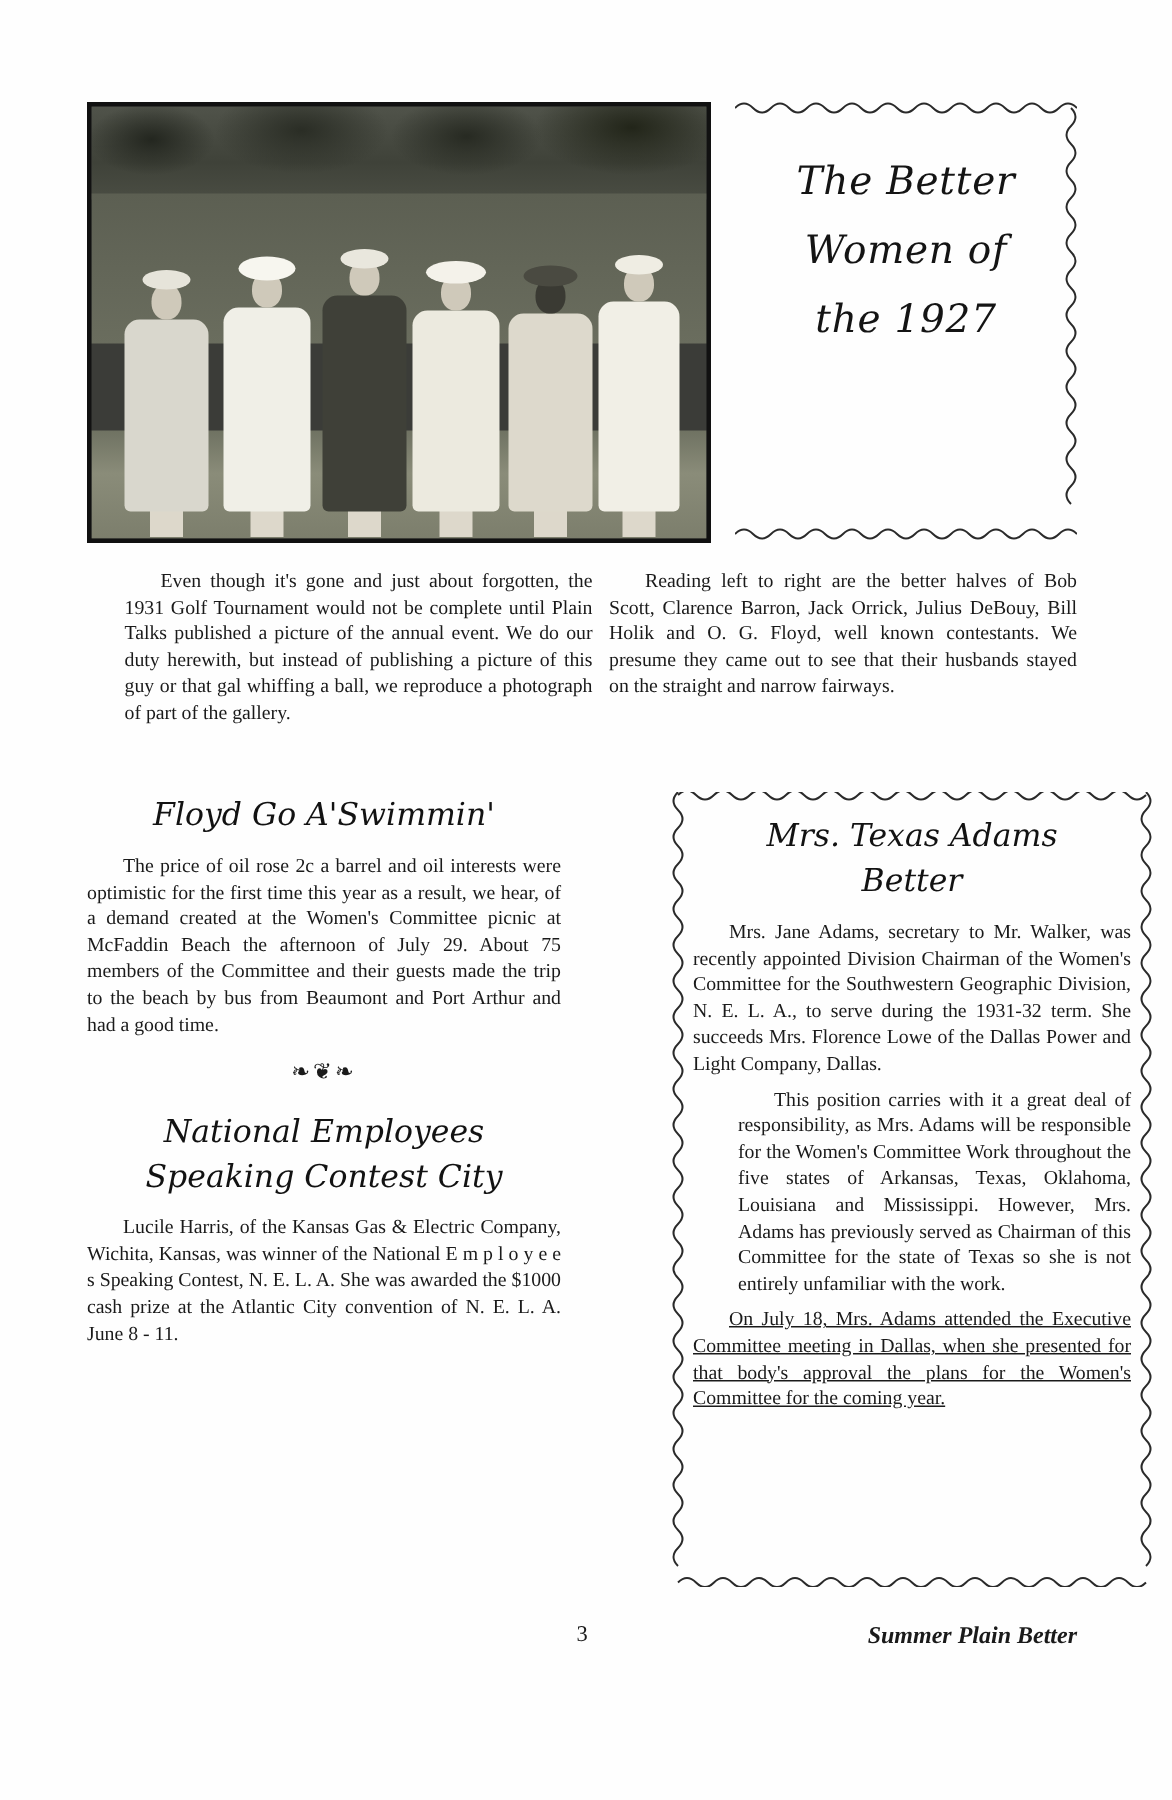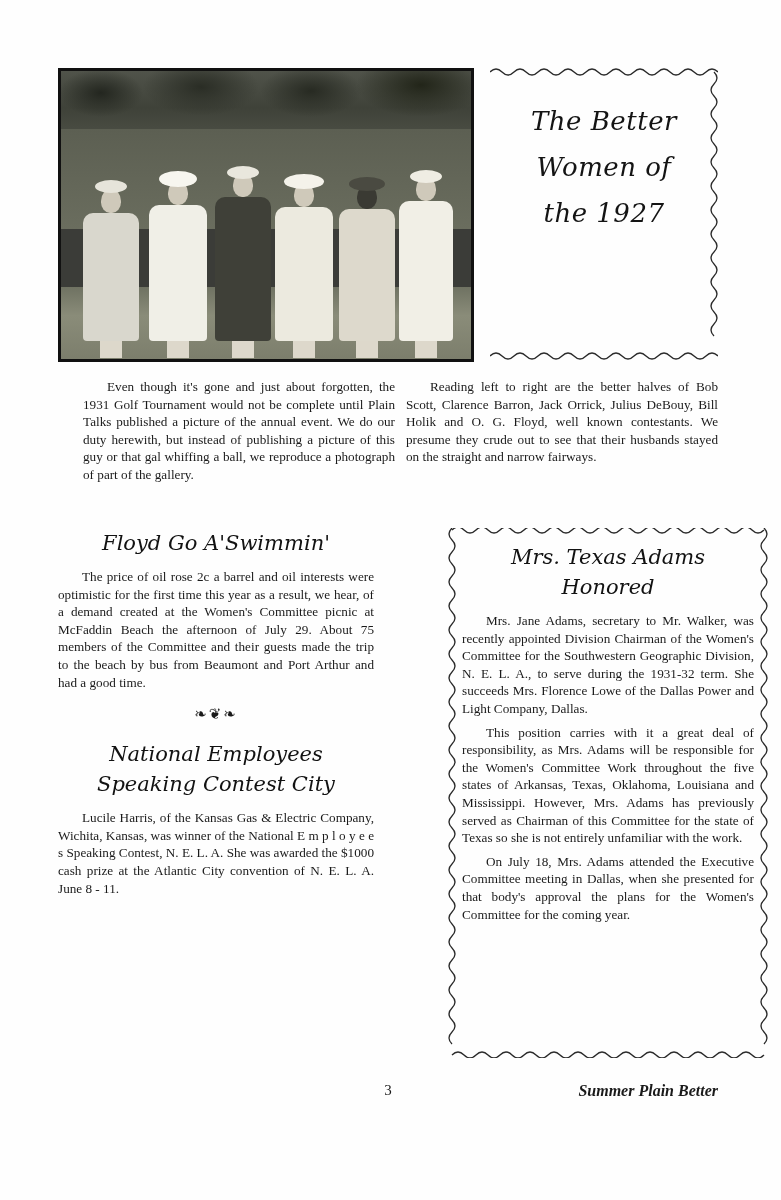--- a/index.html
+++ b/index.html
@@ -303,21 +303,21 @@
         <div class="title-line">the 1927</div>
       </div>
     </div>
   </div>
 
   <div class="intro">
     <div class="intro-col left">
       <p>Even though it's gone and just about forgotten, the 1931 Golf Tournament would not be complete until Plain Talks published a picture of the annual event. We do our duty herewith, but instead of publishing a picture of this guy or that gal whiffing a ball, we reproduce a photograph of part of the gallery.</p>
     </div>
     <div class="intro-col right">
-      <p>Reading left to right are the better halves of Bob Scott, Clarence Barron, Jack Orrick, Julius DeBouy, Bill Holik and O. G. Floyd, well known contestants. We presume they crude out to see that their husbands stayed on the straight and narrow fairways.</p>
+      <p>Reading left to right are the better halves of Bob Scott, Clarence Barron, Jack Orrick, Julius DeBouy, Bill Holik and O. G. Floyd, well known contestants. We presume they came out to see that their husbands stayed on the straight and narrow fairways.</p>
     </div>
   </div>
 
   <div class="lower">
 
     <div class="col-left">
       <div class="head-script">Floyd Go A'Swimmin'</div>
       <div class="body-text" style="margin-top:10px;">
         <p>The price of oil rose 2c a barrel and oil interests were optimistic for the first time this year as a result, we hear, of a demand created at the Women's Committee picnic at McFaddin Beach the afternoon of July 29. About 75 members of the Committee and their guests made the trip to the beach by bus from Beaumont and Port Arthur and had a good time.</p>
       </div>
@@ -335,25 +335,25 @@
       <svg width="320" height="530" viewBox="0 0 320 530" preserveAspectRatio="none">
         <path d="M4,0 q-6,6 0,12 q6,6 0,12 q-6,6 0,12 q6,6 0,12 q-6,6 0,12 q6,6 0,12 q-6,6 0,12 q6,6 0,12 q-6,6 0,12 q6,6 0,12 q-6,6 0,12 q6,6 0,12 q-6,6 0,12 q6,6 0,12 q-6,6 0,12 q6,6 0,12 q-6,6 0,12 q6,6 0,12 q-6,6 0,12 q6,6 0,12 q-6,6 0,12 q6,6 0,12 q-6,6 0,12 q6,6 0,12 q-6,6 0,12 q6,6 0,12 q-6,6 0,12 q6,6 0,12 q-6,6 0,12 q6,6 0,12 q-6,6 0,12 q6,6 0,12 q-6,6 0,12 q6,6 0,12 q-6,6 0,12 q6,6 0,12 q-6,6 0,12 q6,6 0,12 q-6,6 0,12 q6,6 0,12 q-6,6 0,12 q6,6 0,12 q-6,6 0,12" fill="none" stroke="#2a2a2a" stroke-width="1.3"></path>
         <path d="M316,0 q6,6 0,12 q-6,6 0,12 q6,6 0,12 q-6,6 0,12 q6,6 0,12 q-6,6 0,12 q6,6 0,12 q-6,6 0,12 q6,6 0,12 q-6,6 0,12 q6,6 0,12 q-6,6 0,12 q6,6 0,12 q-6,6 0,12 q6,6 0,12 q-6,6 0,12 q6,6 0,12 q-6,6 0,12 q6,6 0,12 q-6,6 0,12 q6,6 0,12 q-6,6 0,12 q6,6 0,12 q-6,6 0,12 q6,6 0,12 q-6,6 0,12 q6,6 0,12 q-6,6 0,12 q6,6 0,12 q-6,6 0,12 q6,6 0,12 q-6,6 0,12 q6,6 0,12 q-6,6 0,12 q6,6 0,12 q-6,6 0,12 q6,6 0,12 q-6,6 0,12 q6,6 0,12 q-6,6 0,12 q6,6 0,12 q-6,6 0,12 q6,6 0,12" fill="none" stroke="#2a2a2a" stroke-width="1.3"></path>
         <path d="M4,2 q6,-6 12,0 q6,6 12,0 q6,-6 12,0 q6,6 12,0 q6,-6 12,0 q6,6 12,0 q6,-6 12,0 q6,6 12,0 q6,-6 12,0 q6,6 12,0 q6,-6 12,0 q6,6 12,0 q6,-6 12,0 q6,6 12,0 q6,-6 12,0 q6,6 12,0 q6,-6 12,0 q6,6 12,0 q6,-6 12,0 q6,6 12,0 q6,-6 12,0 q6,6 12,0 q6,-6 12,0 q6,6 12,0 q6,-6 12,0 q6,6 12,0" fill="none" stroke="#2a2a2a" stroke-width="1.3"></path>
         <path d="M4,527 q6,-6 12,0 q6,6 12,0 q6,-6 12,0 q6,6 12,0 q6,-6 12,0 q6,6 12,0 q6,-6 12,0 q6,6 12,0 q6,-6 12,0 q6,6 12,0 q6,-6 12,0 q6,6 12,0 q6,-6 12,0 q6,6 12,0 q6,-6 12,0 q6,6 12,0 q6,-6 12,0 q6,6 12,0 q6,-6 12,0 q6,6 12,0 q6,-6 12,0 q6,6 12,0 q6,-6 12,0 q6,6 12,0 q6,-6 12,0 q6,6 12,0" fill="none" stroke="#2a2a2a" stroke-width="1.3"></path>
       </svg>
     </div>
 
     <div class="col-right">
       <div class="head-script wrap">Mrs. Texas Adams</div>
-      <div class="head-script wrap">Honored</div>
+      <div class="head-script wrap">Better</div>
       <div class="body-text" style="margin-top:10px;">
         <p>Mrs. Jane Adams, secretary to Mr. Walker, was recently appointed Division Chairman of the Women's Committee for the Southwestern Geographic Division, N. E. L. A., to serve during the 1931-32 term. She succeeds Mrs. Florence Lowe of the Dallas Power and Light Company, Dallas.</p>
-        <p style="margin-top:6px;">This position carries with it a great deal of responsibility, as Mrs. Adams will be responsible for the Women's Committee Work throughout the five states of Arkansas, Texas, Oklahoma, Louisiana and Mississippi. However, Mrs. Adams has previously served as Chairman of this Committee for the state of Texas so she is not entirely unfamiliar with the work.</p>
-        <p style="margin-top:6px;">On July 18, Mrs. Adams attended the Executive Committee meeting in Dallas, when she presented for that body's approval the plans for the Women's Committee for the coming year.</p>
+        <p style="margin-top:6px;margin-left:30px;">This position carries with it a great deal of responsibility, as Mrs. Adams will be responsible for the Women's Committee Work throughout the five states of Arkansas, Texas, Oklahoma, Louisiana and Mississippi. However, Mrs. Adams has previously served as Chairman of this Committee for the state of Texas so she is not entirely unfamiliar with the work.</p>
+        <p style="margin-top:6px;text-decoration:underline;">On July 18, Mrs. Adams attended the Executive Committee meeting in Dallas, when she presented for that body's approval the plans for the Women's Committee for the coming year.</p>
       </div>
     </div>
   </div>
 
   <div class="footer">
     <div class="page-number">3</div>
     <div class="footer-title">Summer Plain Better</div>
   </div>
 
 </div>

